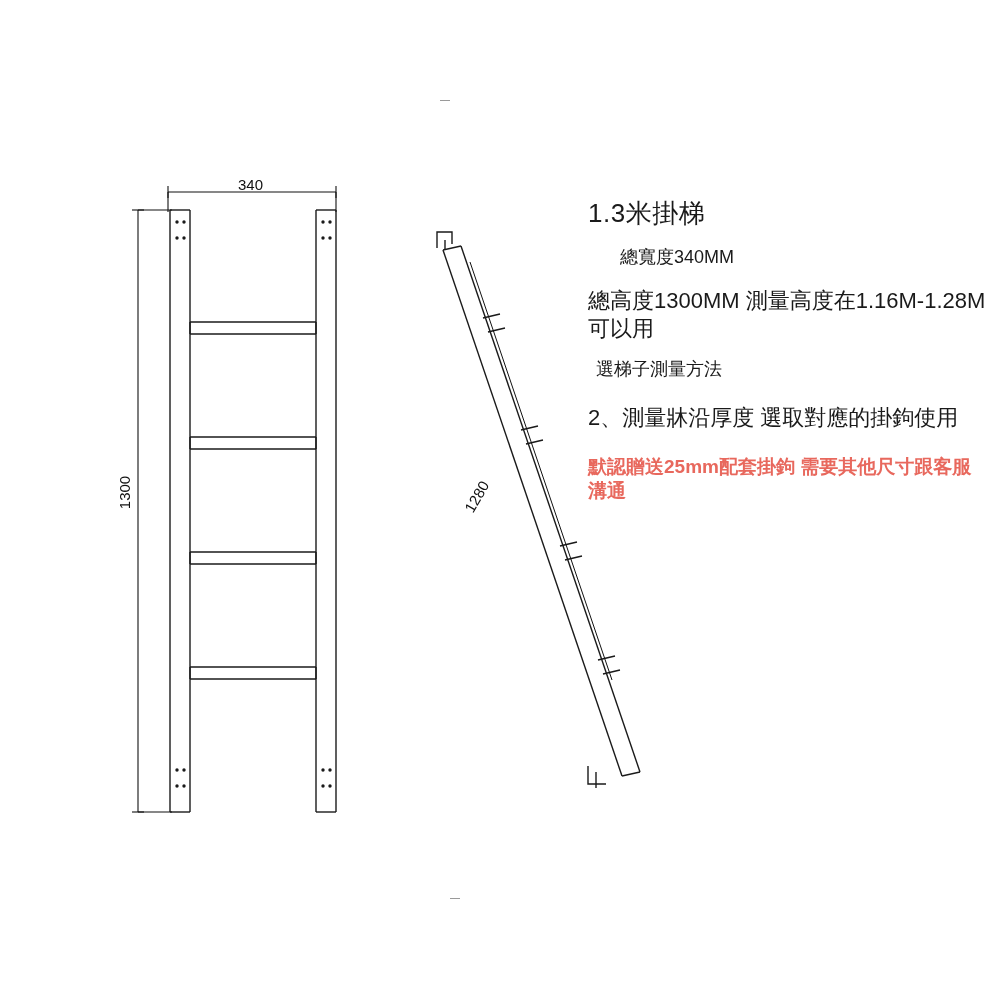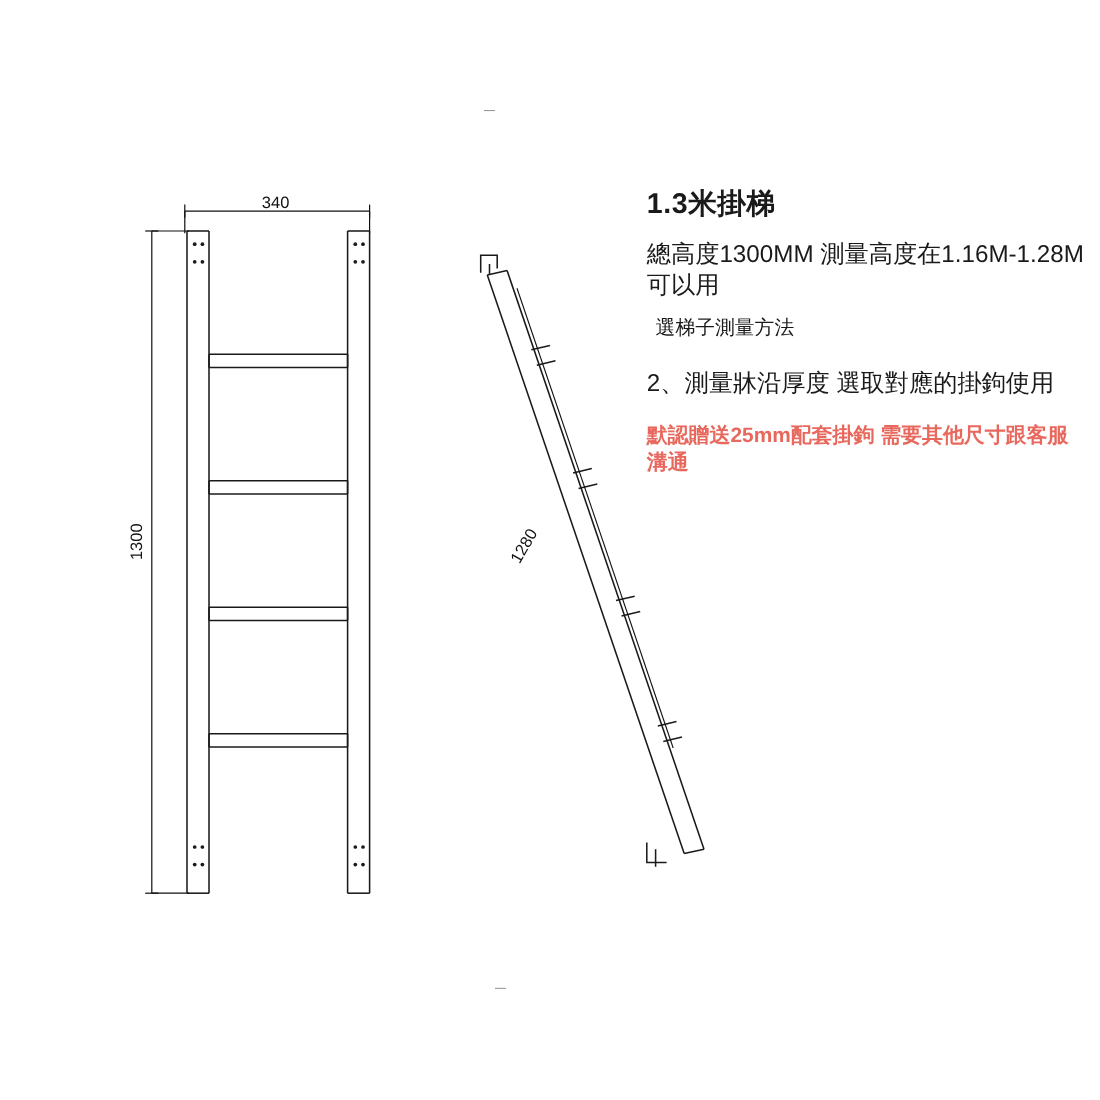--- a/index.html
+++ b/index.html
@@ -28,24 +28,25 @@
     height: 1000px;
   }
   .text-panel {
     position: absolute;
     left: 588px;
     top: 168px;
     width: 402px;
   }
   .title-line {
     font-size: 26px;
-    font-weight: bold;
+    font-weight: normal;
     color: #1a1a1a;
     letter-spacing: 0.5px;
     margin-bottom: 14px;
+    margin-top: 28px;
   }
   .subline {
     font-size: 18px;
     color: #1a1a1a;
     margin-left: 32px;
     margin-bottom: 18px;
     font-weight: 500;
   }
   .para {
     font-size: 22px;
@@ -224,20 +225,21 @@
   <div class="tick tick-top"></div>
   <div class="tick tick-bottom"></div>
 
   <div class="dim-label dim-340">340</div>
   <div class="dim-label dim-1300">1300</div>
   <div class="dim-label dim-1280">1280</div>
 
   <div class="text-panel">
     <div class="title-line">1.3米掛梯</div>
 
+    <div class="subline">總寬度340MM</div>
 
     <div class="para">總高度1300MM 測量高度在1.16M-1.28M可以用</div>
 
     <div class="para indent small-gap">選梯子測量方法</div>
 
 
     <div class="para">2、測量牀沿厚度 選取對應的掛鉤使用</div>
 
     <div class="note-red">默認贈送25mm配套掛鉤 需要其他尺寸跟客服溝通</div>
   </div>

